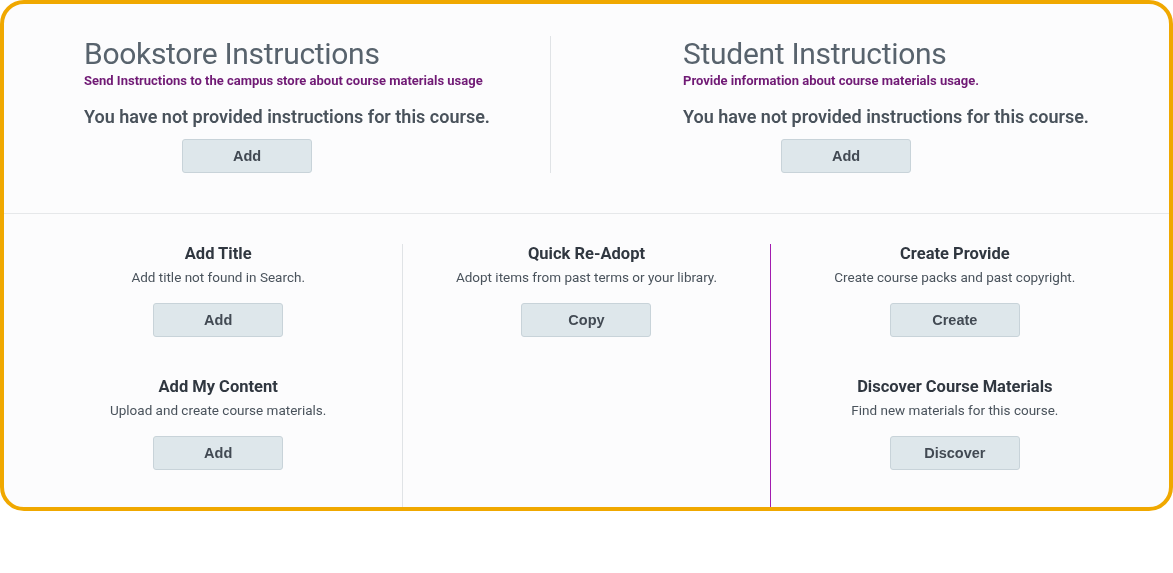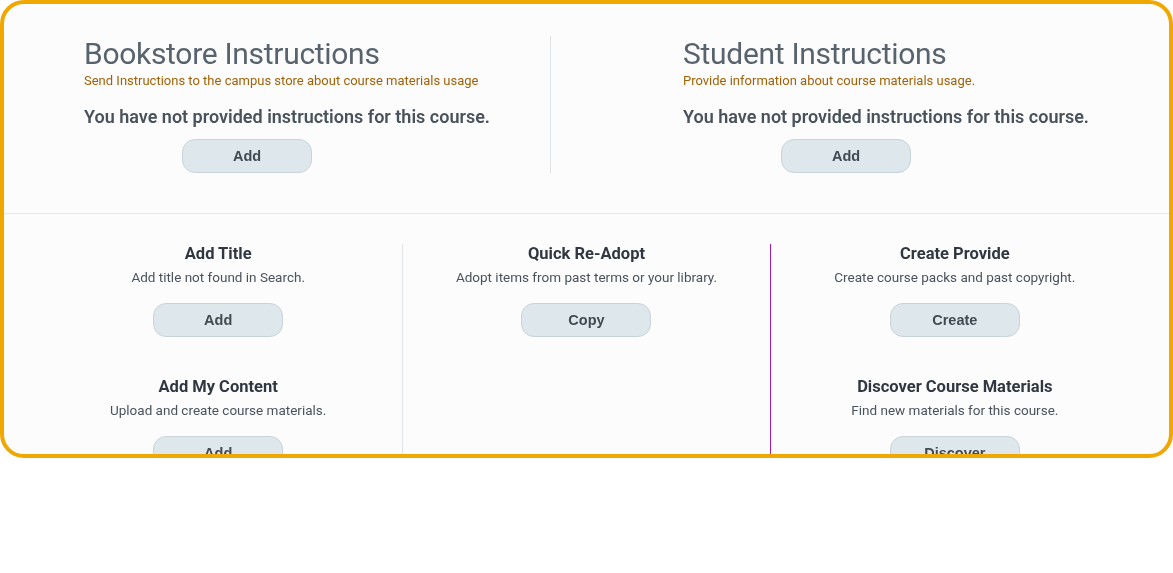--- a/index.html
+++ b/index.html
@@ -8,21 +8,21 @@
     padding: 0;
   }
   body {
     font-family: -apple-system, BlinkMacSystemFont, "Segoe UI", Roboto, "Helvetica Neue", Arial, sans-serif;
     background: #fff;
     width: 1173px;
     height: 573px;
   }
   .frame {
     width: 1173px;
-    height: 458px;
+    height: 511px;
     border: 4px solid #f0a800;
     border-radius: 24px;
     background: #fcfcfd;
     overflow: hidden;
     position: relative;
   }
   .top-section {
     display: flex;
     padding: 32px 0 40px 0;
     border-bottom: 1px solid #e6e8ea;
@@ -43,37 +43,37 @@
   }
   .top-title {
     font-size: 30px;
     font-weight: 400;
     color: #58636d;
     margin-bottom: 2px;
     letter-spacing: -0.3px;
   }
   .top-sub {
     font-size: 13px;
-    font-weight: 400;
-    color: #a16207;
+    font-weight: 700;
+    color: #701a75;
     margin-bottom: 18px;
   }
   .top-status {
     font-size: 18px;
     font-weight: 600;
     color: #49525b;
     margin-bottom: 12px;
   }
   .btn {
     display: inline-block;
     min-width: 130px;
     padding: 8px 20px;
     background: #dee7eb;
     border: 1px solid #c8d3d9;
-    border-radius: 13px;
+    border-radius: 3px;
     font-size: 14.5px;
     font-weight: 700;
     color: #424a53;
     text-align: center;
     cursor: pointer;
   }
   .btn-offset {
     margin-left: 98px;
   }
   .bottom-section {

